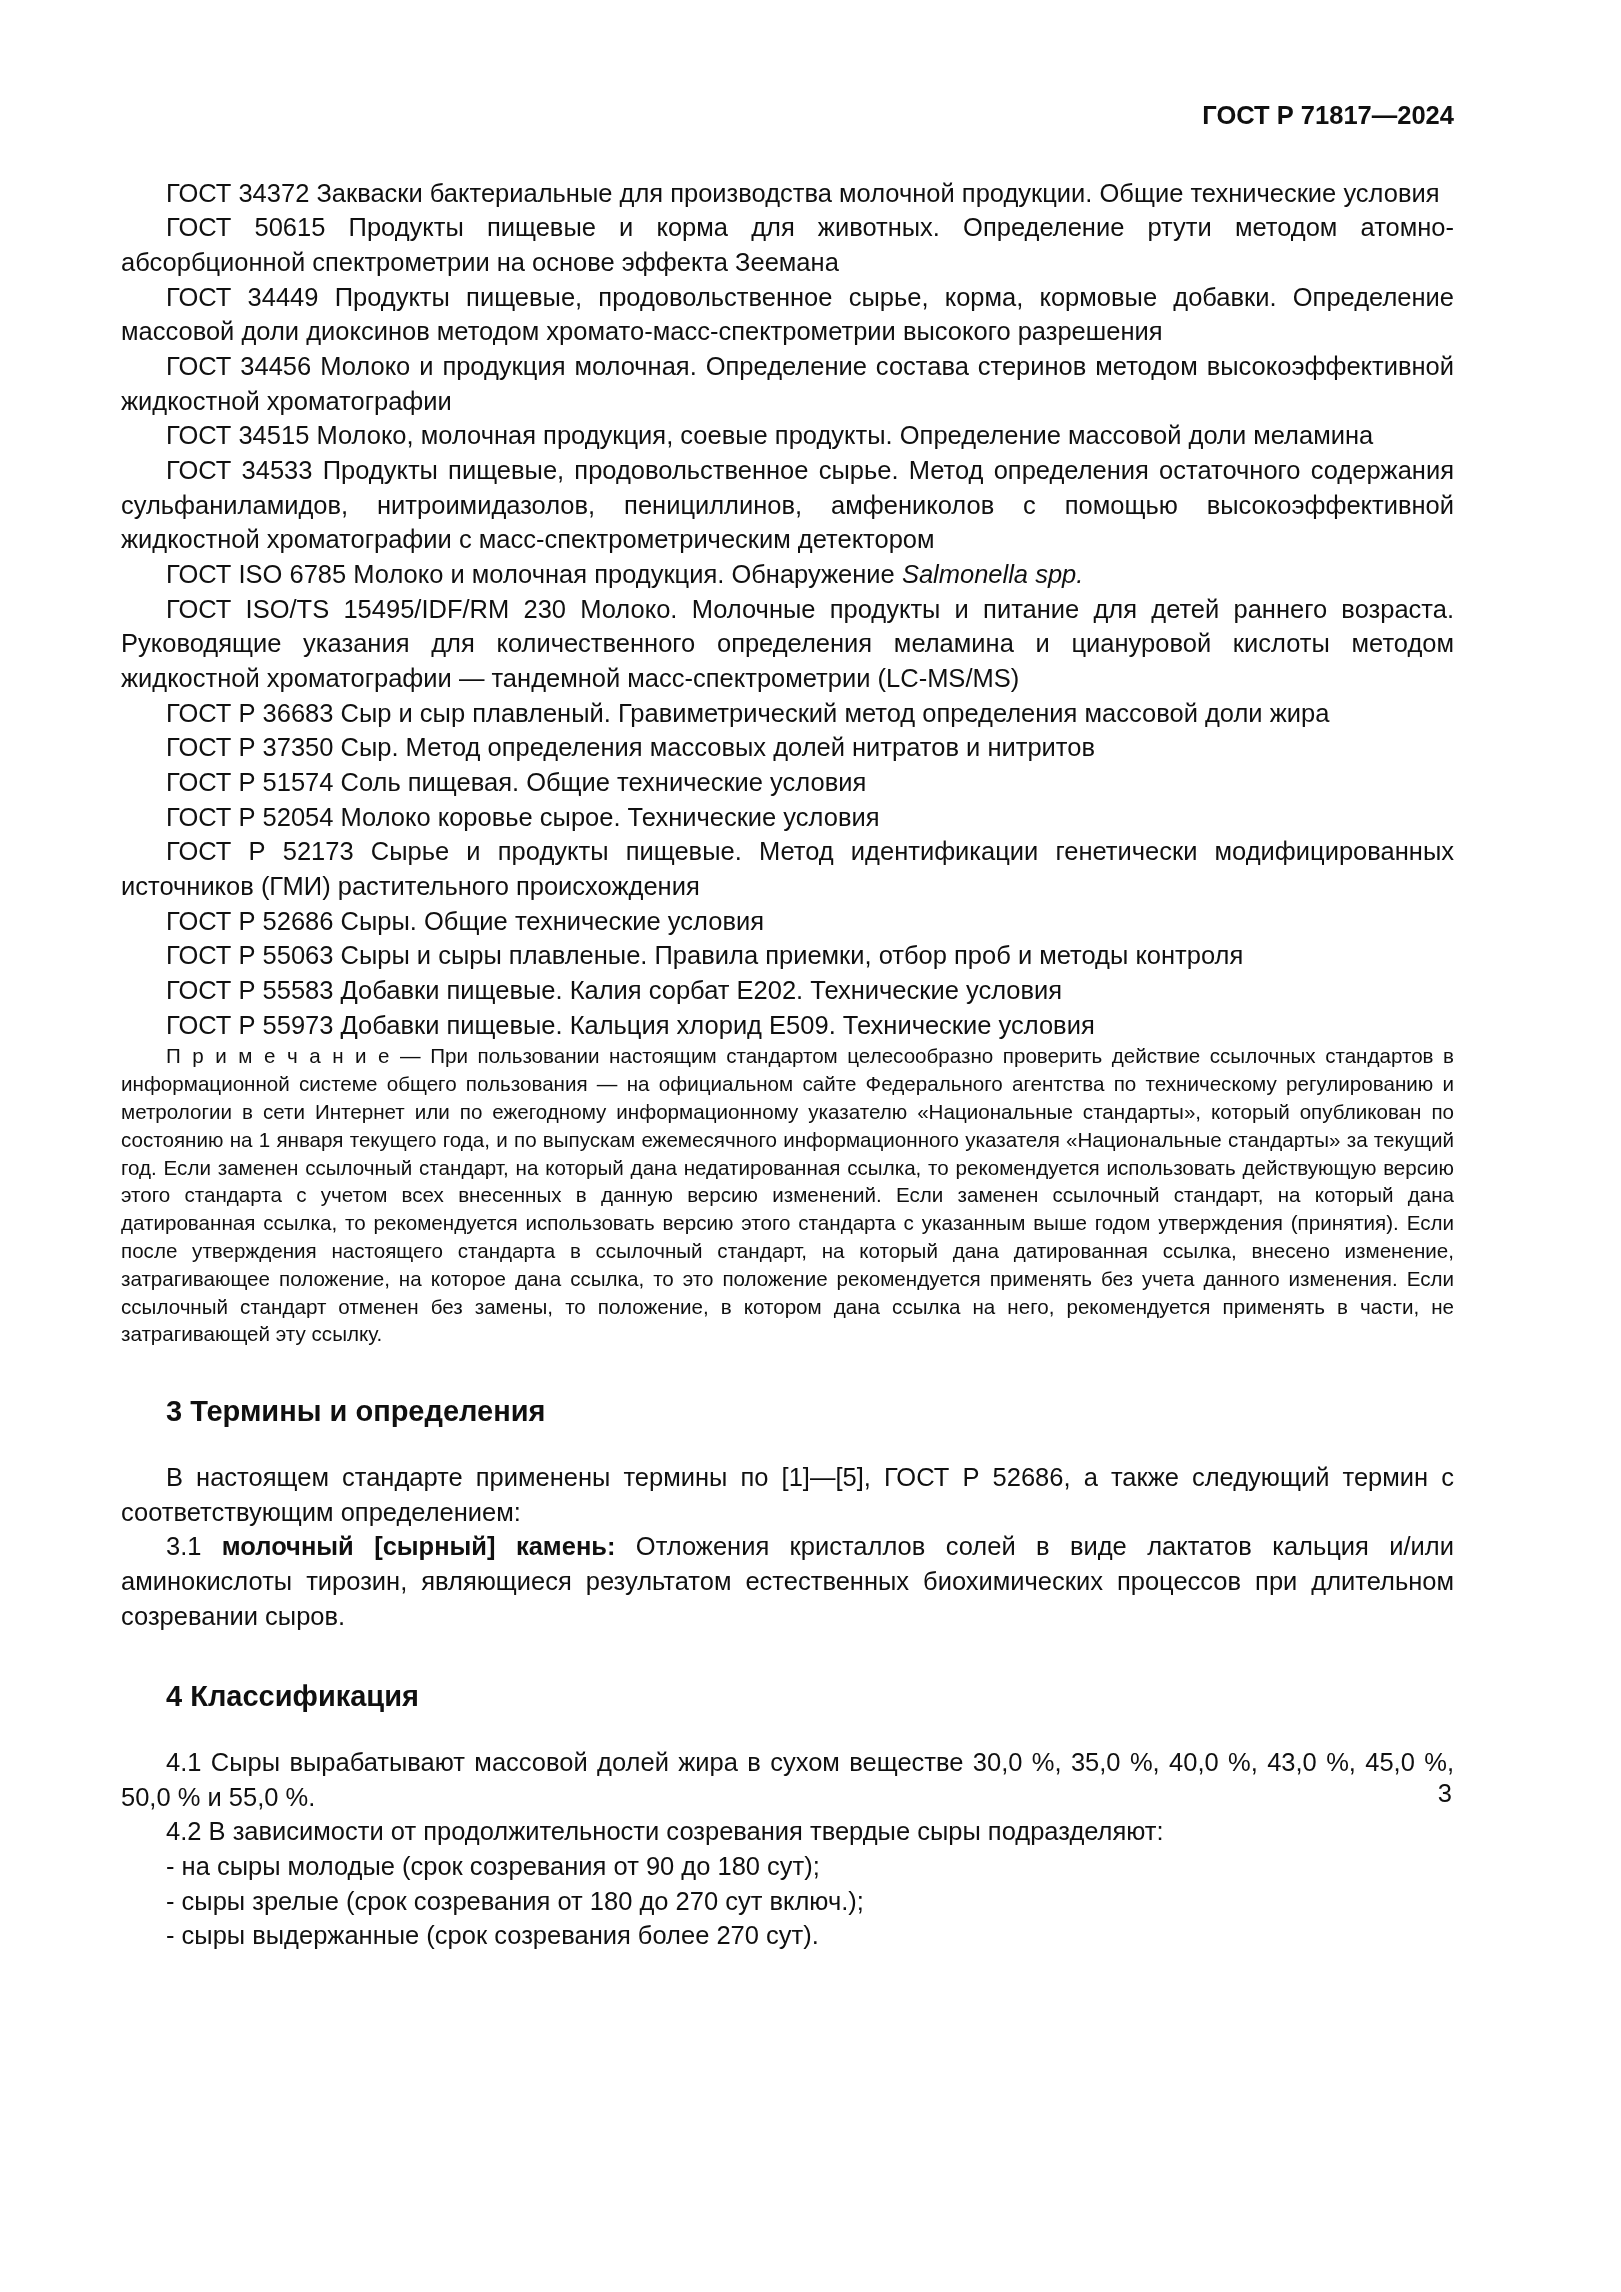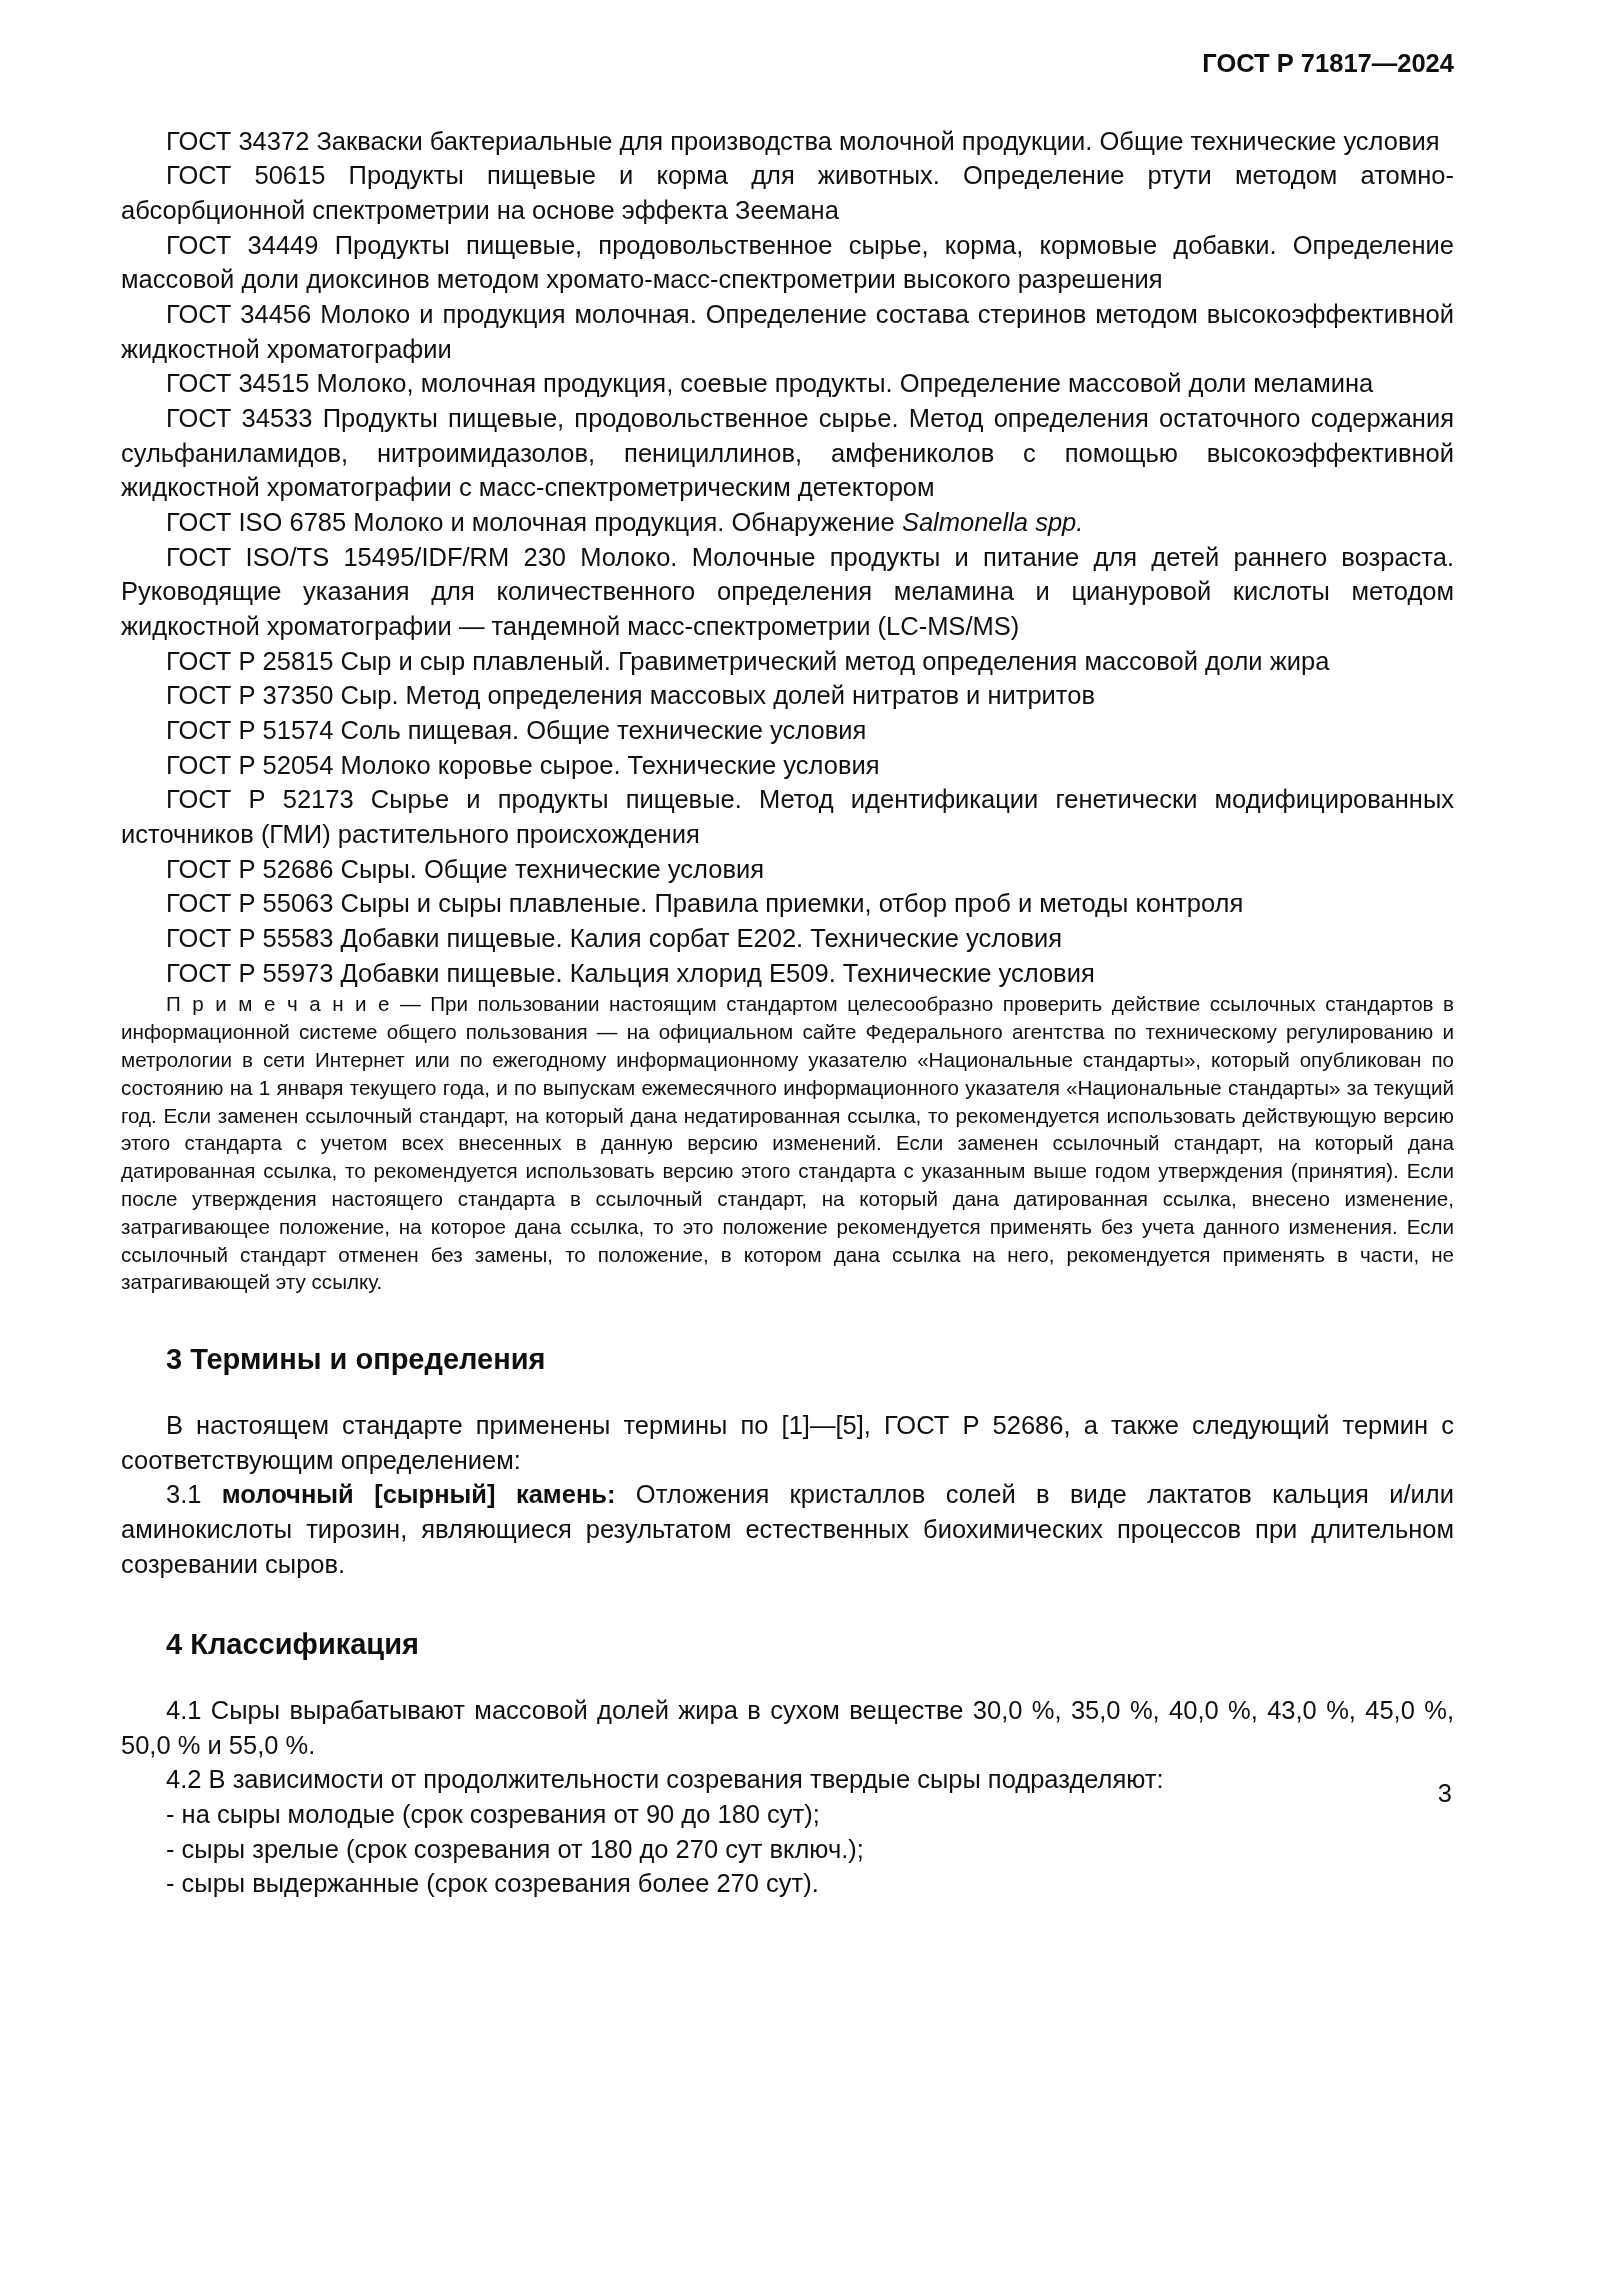--- a/index.html
+++ b/index.html
@@ -5,21 +5,21 @@
   * { margin: 0; padding: 0; box-sizing: border-box; }
   html, body { background: #ffffff; }
   .page {
     position: relative;
     width: 1621px;
     height: 1982px;
     margin: 0 auto;
     background: #ffffff;
     color: #101010;
     font-family: "Liberation Sans", sans-serif;
-    padding: 48px 167px 0 121px;
+    padding: 100px 167px 0 121px;
     overflow: hidden;
   }
   .doc-header {
     text-align: right;
     font-weight: bold;
     font-size: 25.5px;
     line-height: 1.2;
     margin-bottom: 45px;
   }
   .body-p {
@@ -60,21 +60,21 @@
 
   <div>
     <p class="body-p">ГОСТ 34372 Закваски бактериальные для производства молочной продукции. Общие технические условия</p>
     <p class="body-p">ГОСТ 50615 Продукты пищевые и корма для животных. Определение ртути методом атомно-абсорбционной спектрометрии на основе эффекта Зеемана</p>
     <p class="body-p">ГОСТ 34449 Продукты пищевые, продовольственное сырье, корма, кормовые добавки. Определение массовой доли диоксинов методом хромато-масс-спектрометрии высокого разрешения</p>
     <p class="body-p">ГОСТ 34456 Молоко и продукция молочная. Определение состава стеринов методом высокоэффективной жидкостной хроматографии</p>
     <p class="body-p">ГОСТ 34515 Молоко, молочная продукция, соевые продукты. Определение массовой доли меламина</p>
     <p class="body-p">ГОСТ 34533 Продукты пищевые, продовольственное сырье. Метод определения остаточного содержания сульфаниламидов, нитроимидазолов, пенициллинов, амфениколов с помощью высокоэффективной жидкостной хроматографии с масс-спектрометрическим детектором</p>
     <p class="body-p"><span>ГОСТ ISO 6785 Молоко и молочная продукция. Обнаружение </span><span class="it">Salmonella spp.</span></p>
     <p class="body-p">ГОСТ ISO/TS 15495/IDF/RM 230 Молоко. Молочные продукты и питание для детей раннего возраста. Руководящие указания для количественного определения меламина и циануровой кислоты методом жидкостной хроматографии — тандемной масс-спектрометрии (LC-MS/MS)</p>
-    <p class="body-p">ГОСТ Р 25815 Сыр и сыр плавленый. Гравиметрический метод определения массовой доли жира</p>
+    <p class="body-p">ГОСТ Р 36683 Сыр и сыр плавленый. Гравиметрический метод определения массовой доли жира</p>
     <p class="body-p">ГОСТ Р 37350 Сыр. Метод определения массовых долей нитратов и нитритов</p>
     <p class="body-p">ГОСТ Р 51574 Соль пищевая. Общие технические условия</p>
     <p class="body-p">ГОСТ Р 52054 Молоко коровье сырое. Технические условия</p>
     <p class="body-p">ГОСТ Р 52173 Сырье и продукты пищевые. Метод идентификации генетически модифицированных источников (ГМИ) растительного происхождения</p>
     <p class="body-p">ГОСТ Р 52686 Сыры. Общие технические условия</p>
     <p class="body-p">ГОСТ Р 55063 Сыры и сыры плавленые. Правила приемки, отбор проб и методы контроля</p>
     <p class="body-p">ГОСТ Р 55583 Добавки пищевые. Калия сорбат Е202. Технические условия</p>
     <p class="body-p">ГОСТ Р 55973 Добавки пищевые. Кальция хлорид Е509. Технические условия</p>
   </div>
 

